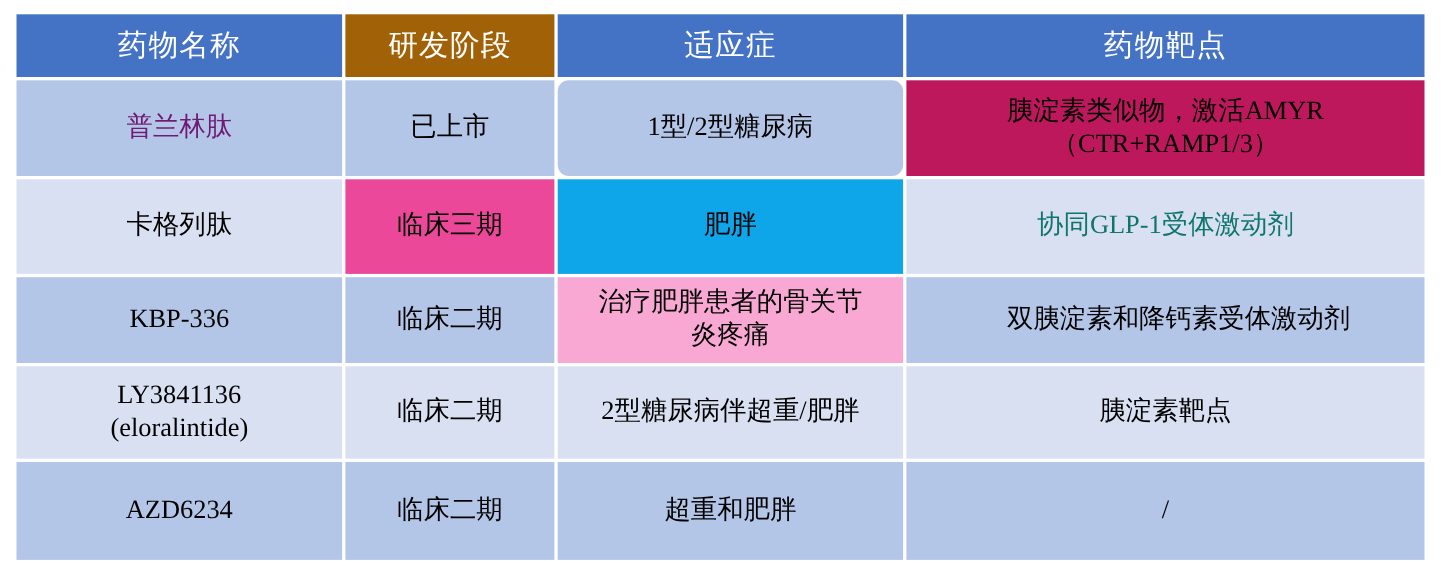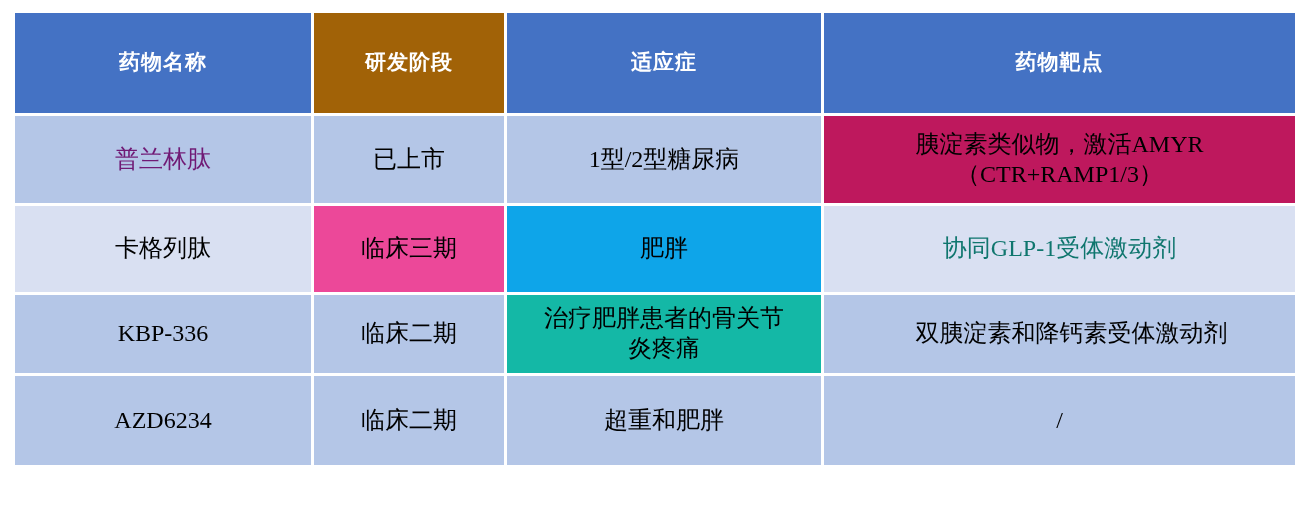--- a/index.html
+++ b/index.html
@@ -33,24 +33,24 @@
 
   
   col.c-name   { width: 296px; }
   col.c-phase  { width: 190px; }
   col.c-indic  { width: 314px; }
   col.c-target { width: 471px; }
 
   thead th {
     background: #4472C4;
     color: #ffffff;
-    font-weight: bold;
-    font-size: 21px;
+    font-weight: normal;
+    font-size: 27px;
     line-height: 1.2;
-    height: 100px;
+    height: 57px;
     padding: 0 6px;
     text-align: center;
     vertical-align: middle;
     letter-spacing: 1px;
   }
 
   tbody td {
     color: #000000;
     font-weight: normal;
     font-size: 24px;
@@ -93,21 +93,21 @@
       </tr>
     </thead>
 
     <tbody>
 
       <tr class="band-dark r1">
         <td style="background: rgb(180, 198, 231); color: #701a75;">
           <span class="two-line">普兰林肽</span>
         </td>
         <td style="background: rgb(180, 198, 231); color: rgb(0, 0, 0);">已上市</td>
-        <td style="background: rgb(180, 198, 231); color: rgb(0, 0, 0);">
+        <td style="background: rgb(180, 198, 231); color: rgb(0, 0, 0); border-radius: 10px;">
           <span class="two-line">1型/2型糖尿病</span>
         </td>
         <td style="background: #be185d; color: rgb(0, 0, 0);">
           <span class="two-line">胰淀素类似物，激活AMYR</span>
           <span class="sub-line">（CTR+RAMP1/3）</span>
         </td>
       </tr>
 
       <tr class="band-light r2">
         <td style="background: rgb(217, 224, 242); color: rgb(0, 0, 0);">
@@ -120,29 +120,42 @@
         <td style="background: rgb(217, 224, 242); color: #0f766e;">
           <span class="two-line">协同GLP-1受体激动剂</span>
         </td>
       </tr>
 
       <tr class="band-dark r3">
         <td style="background: rgb(180, 198, 231); color: rgb(0, 0, 0);">
           <span class="two-line">KBP-336</span>
         </td>
         <td style="background: rgb(180, 198, 231); color: rgb(0, 0, 0);">临床二期</td>
-        <td style="background: #14b8a6; color: rgb(0, 0, 0);">
+        <td style="background: #f9a8d4; color: rgb(0, 0, 0);">
           <span class="two-line">治疗肥胖患者的骨关节</span>
           <span class="sub-line">炎疼痛</span>
         </td>
         <td style="background: rgb(180, 198, 231); color: rgb(0, 0, 0); padding-left: 32px;">
           <span class="two-line">双胰淀素和降钙素受体激动剂</span>
         </td>
       </tr>
 
+      <tr class="band-light r4">
+        <td style="background: rgb(217, 224, 242); color: rgb(0, 0, 0);">
+          <span class="two-line">LY3841136</span>
+          <span class="sub-line">(eloralintide)</span>
+        </td>
+        <td style="background: rgb(217, 224, 242); color: rgb(0, 0, 0);">临床二期</td>
+        <td style="background: rgb(217, 224, 242); color: rgb(0, 0, 0);">
+          <span class="two-line">2型糖尿病伴超重/肥胖</span>
+        </td>
+        <td style="background: rgb(217, 224, 242); color: rgb(0, 0, 0);">
+          <span class="two-line">胰淀素靶点</span>
+        </td>
+      </tr>
 
       <tr class="band-dark r5">
         <td style="background: rgb(180, 198, 231); color: rgb(0, 0, 0);">
           <span class="two-line">AZD6234</span>
         </td>
         <td style="background: rgb(180, 198, 231); color: rgb(0, 0, 0);">临床二期</td>
         <td style="background: rgb(180, 198, 231); color: rgb(0, 0, 0);">
           <span class="two-line">超重和肥胖</span>
         </td>
         <td style="background: rgb(180, 198, 231); color: rgb(0, 0, 0);">

